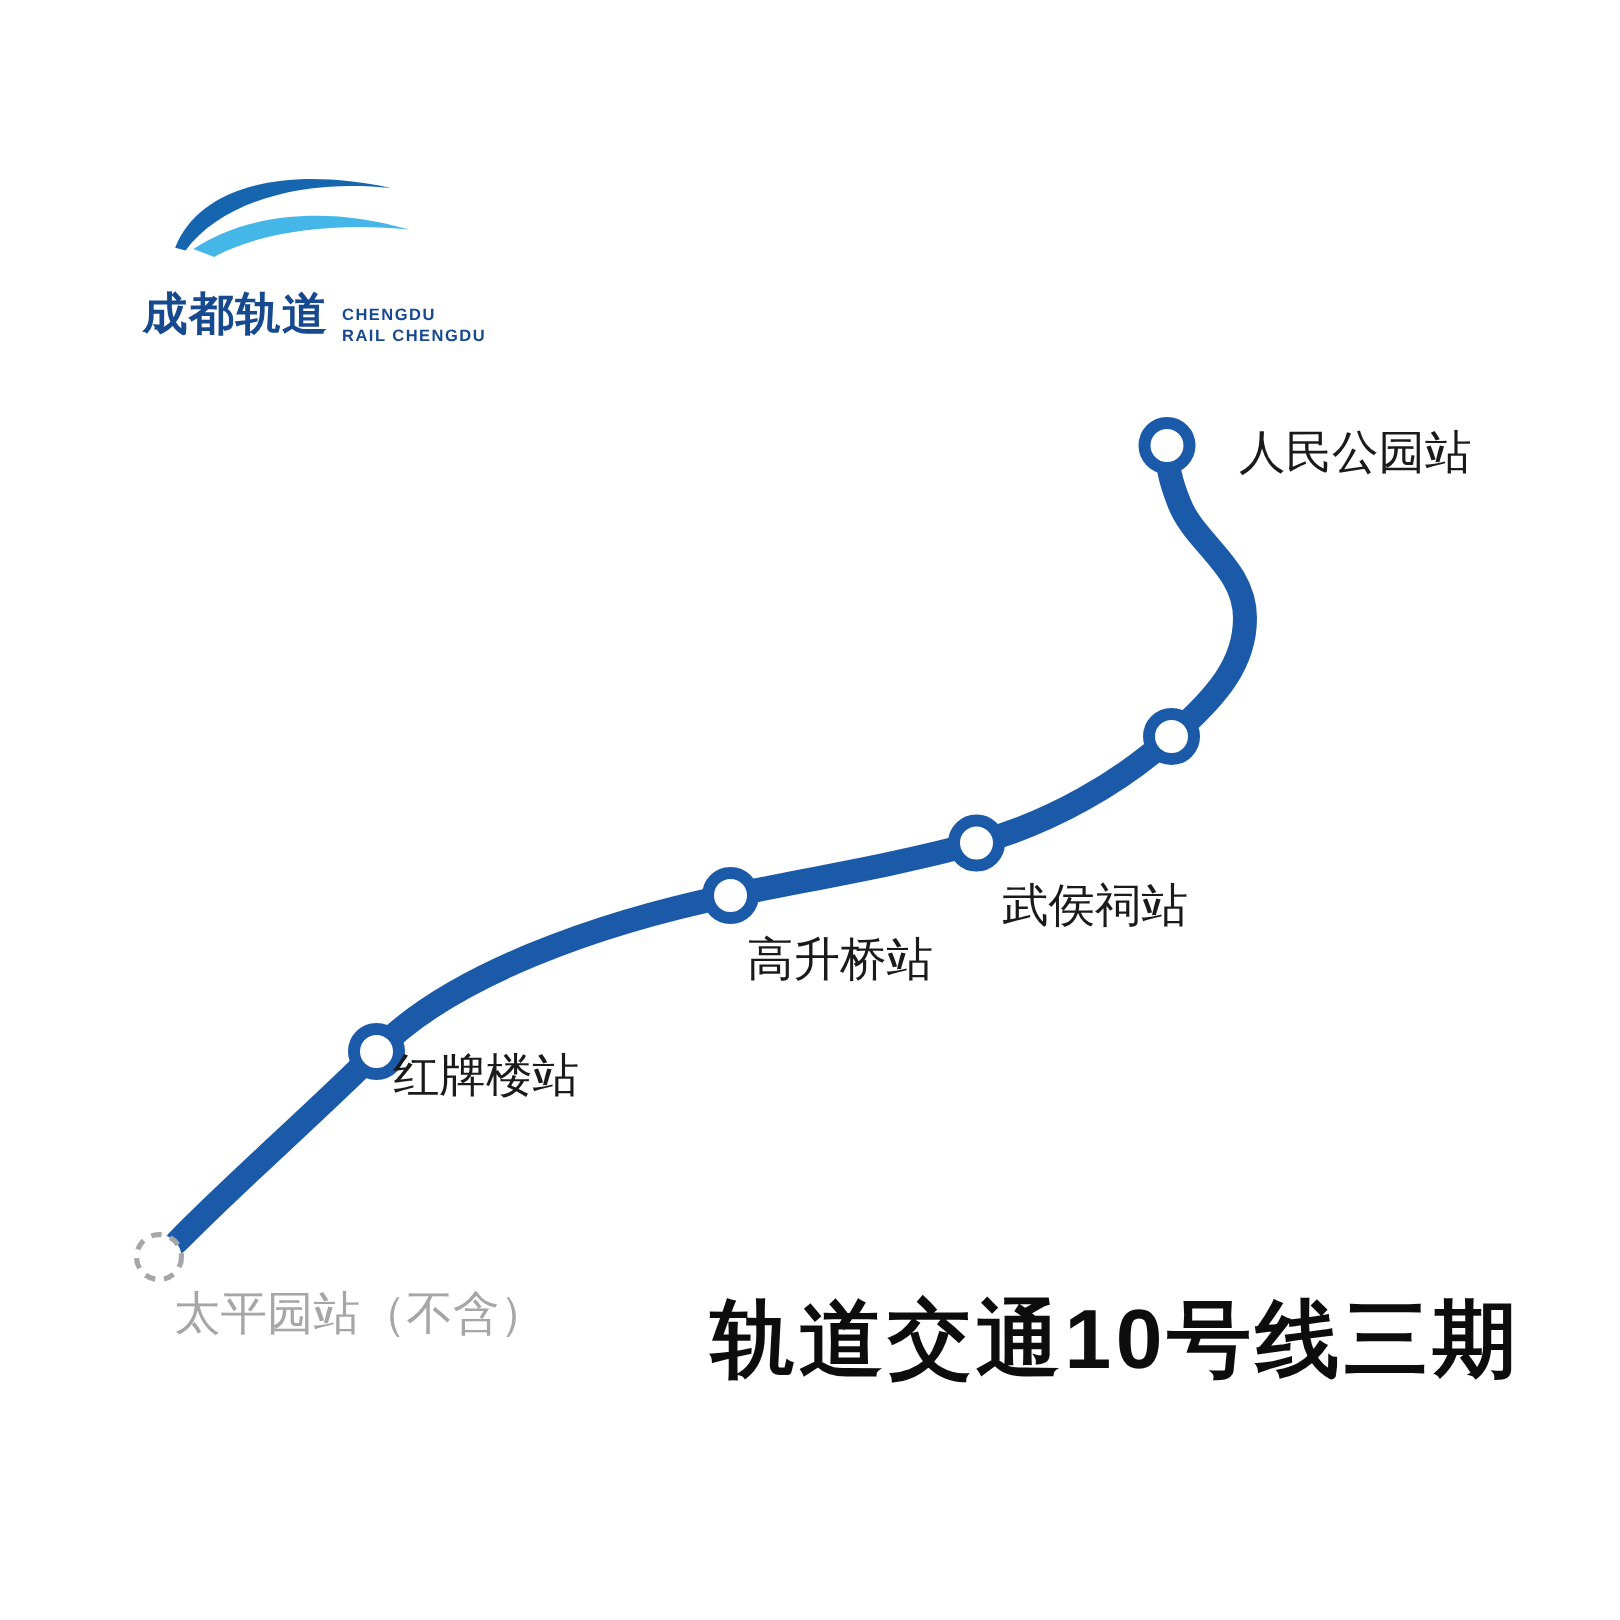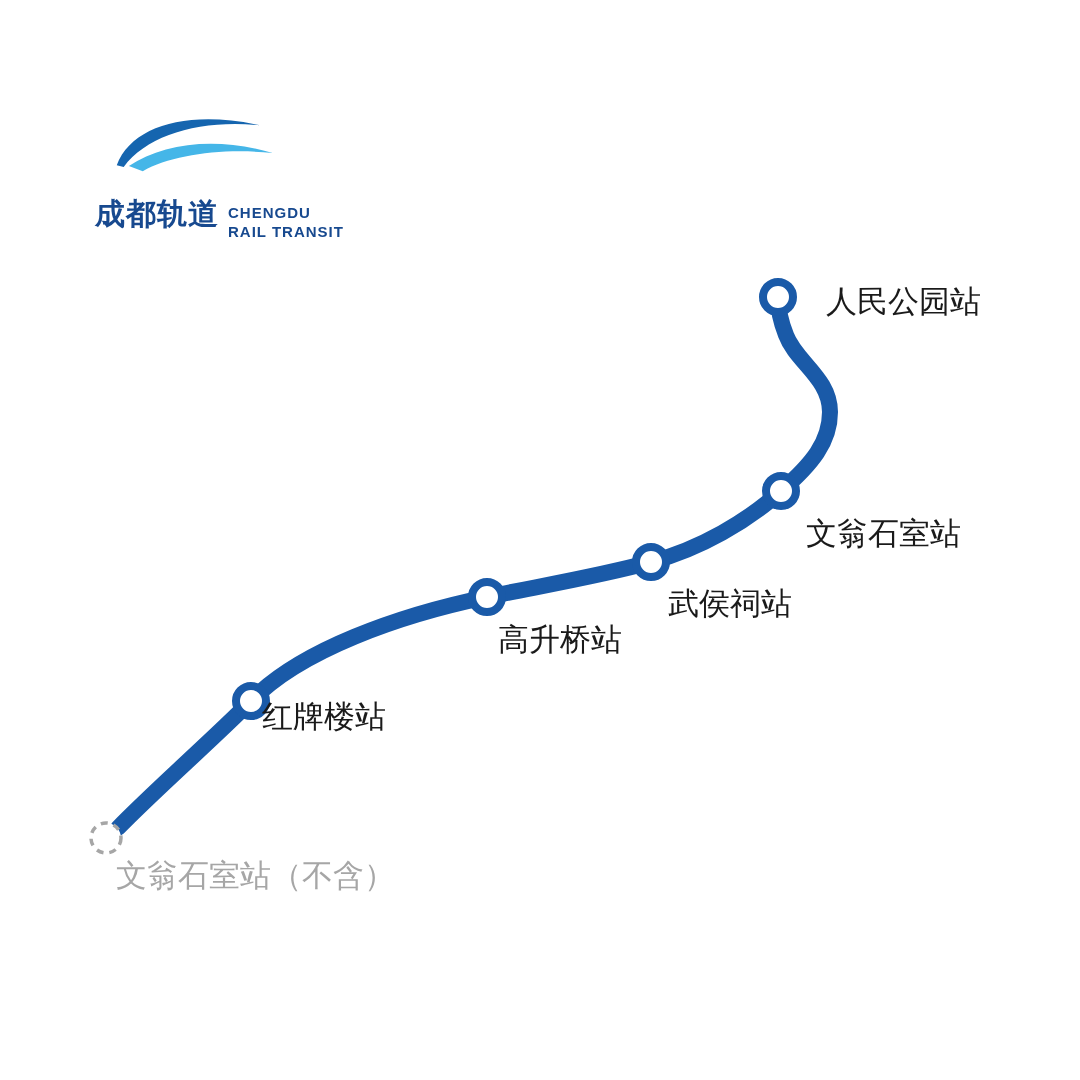--- a/index.html
+++ b/index.html
@@ -31,21 +31,21 @@
   .logo-cn {
     font-size: 30px;
     font-weight: 800;
     color: var(--brand-color, #17498f);
     letter-spacing: 1px;
     white-space: nowrap;
   }
   .logo-en {
     display: flex;
     flex-direction: column;
-    font-size: 15px;
+    font-size: 11px;
     font-weight: 700;
     line-height: 1.25;
     color: var(--brand-color, #17498f);
     letter-spacing: 1px;
     white-space: nowrap;
     margin-top: 16px;
   }
 
   
   .map-svg { position: absolute; left: 0; top: 0; width: 1080px; height: 1080px; }
@@ -102,21 +102,21 @@
 
   <div class="logo">
     <svg class="logo-swoosh" viewBox="0 0 200 90" aria-hidden="true">
       <path class="swoosh-dark" d="M 8 66 C 26 20, 90 2, 174 20 C 106 13, 44 30, 16 68 Z"></path>
       <path class="swoosh-light" d="M 22 67 C 62 40, 124 33, 188 52 C 130 46, 72 54, 38 73 Z"></path>
     </svg>
     <div class="logo-text-row">
       <span class="logo-cn">成都轨道</span>
       <span class="logo-en">
         <span>CHENGDU</span>
-        <span>RAIL TRANSIT</span>
+        <span>RAIL CHENGDU</span>
       </span>
     </div>
   </div>
 
   <svg class="map-svg" viewBox="0 0 1080 1080">
     <path class="metro-line" d="M 118 828
              C 155 790 210 742 251 701
              C 300 650 400 615 487 597
              C 540 586 600 576 651 562
              C 700 549 748 521 781 491
@@ -125,21 +125,21 @@
              C 780 320 778 310 778 297"></path>
 
     <circle class="station-marker-excluded" cx="106" cy="838" r="15"></circle>
     <circle class="station-marker" cx="251" cy="701" r="15"></circle>
     <circle class="station-marker" cx="487" cy="597" r="15"></circle>
     <circle class="station-marker" cx="651" cy="562" r="15"></circle>
     <circle class="station-marker" cx="781" cy="491" r="15"></circle>
     <circle class="station-marker" cx="778" cy="297" r="15"></circle>
   </svg>
 
-  <div class="st-label st-0">文翁石室站（不含）</div>
+  <div class="st-label st-0">太平园站（不含）</div>
   <div class="st-label st-1">红牌楼站</div>
   <div class="st-label st-3">武侯祠站</div>
   <div class="st-label st-2">高升桥站</div>
-  <div class="st-label st-4">文翁石室站</div>
   <div class="st-label st-5">人民公园站</div>
 
+  <div class="map-title">轨道交通10号线三期</div>
 
 </div>
 
 </body></html>

